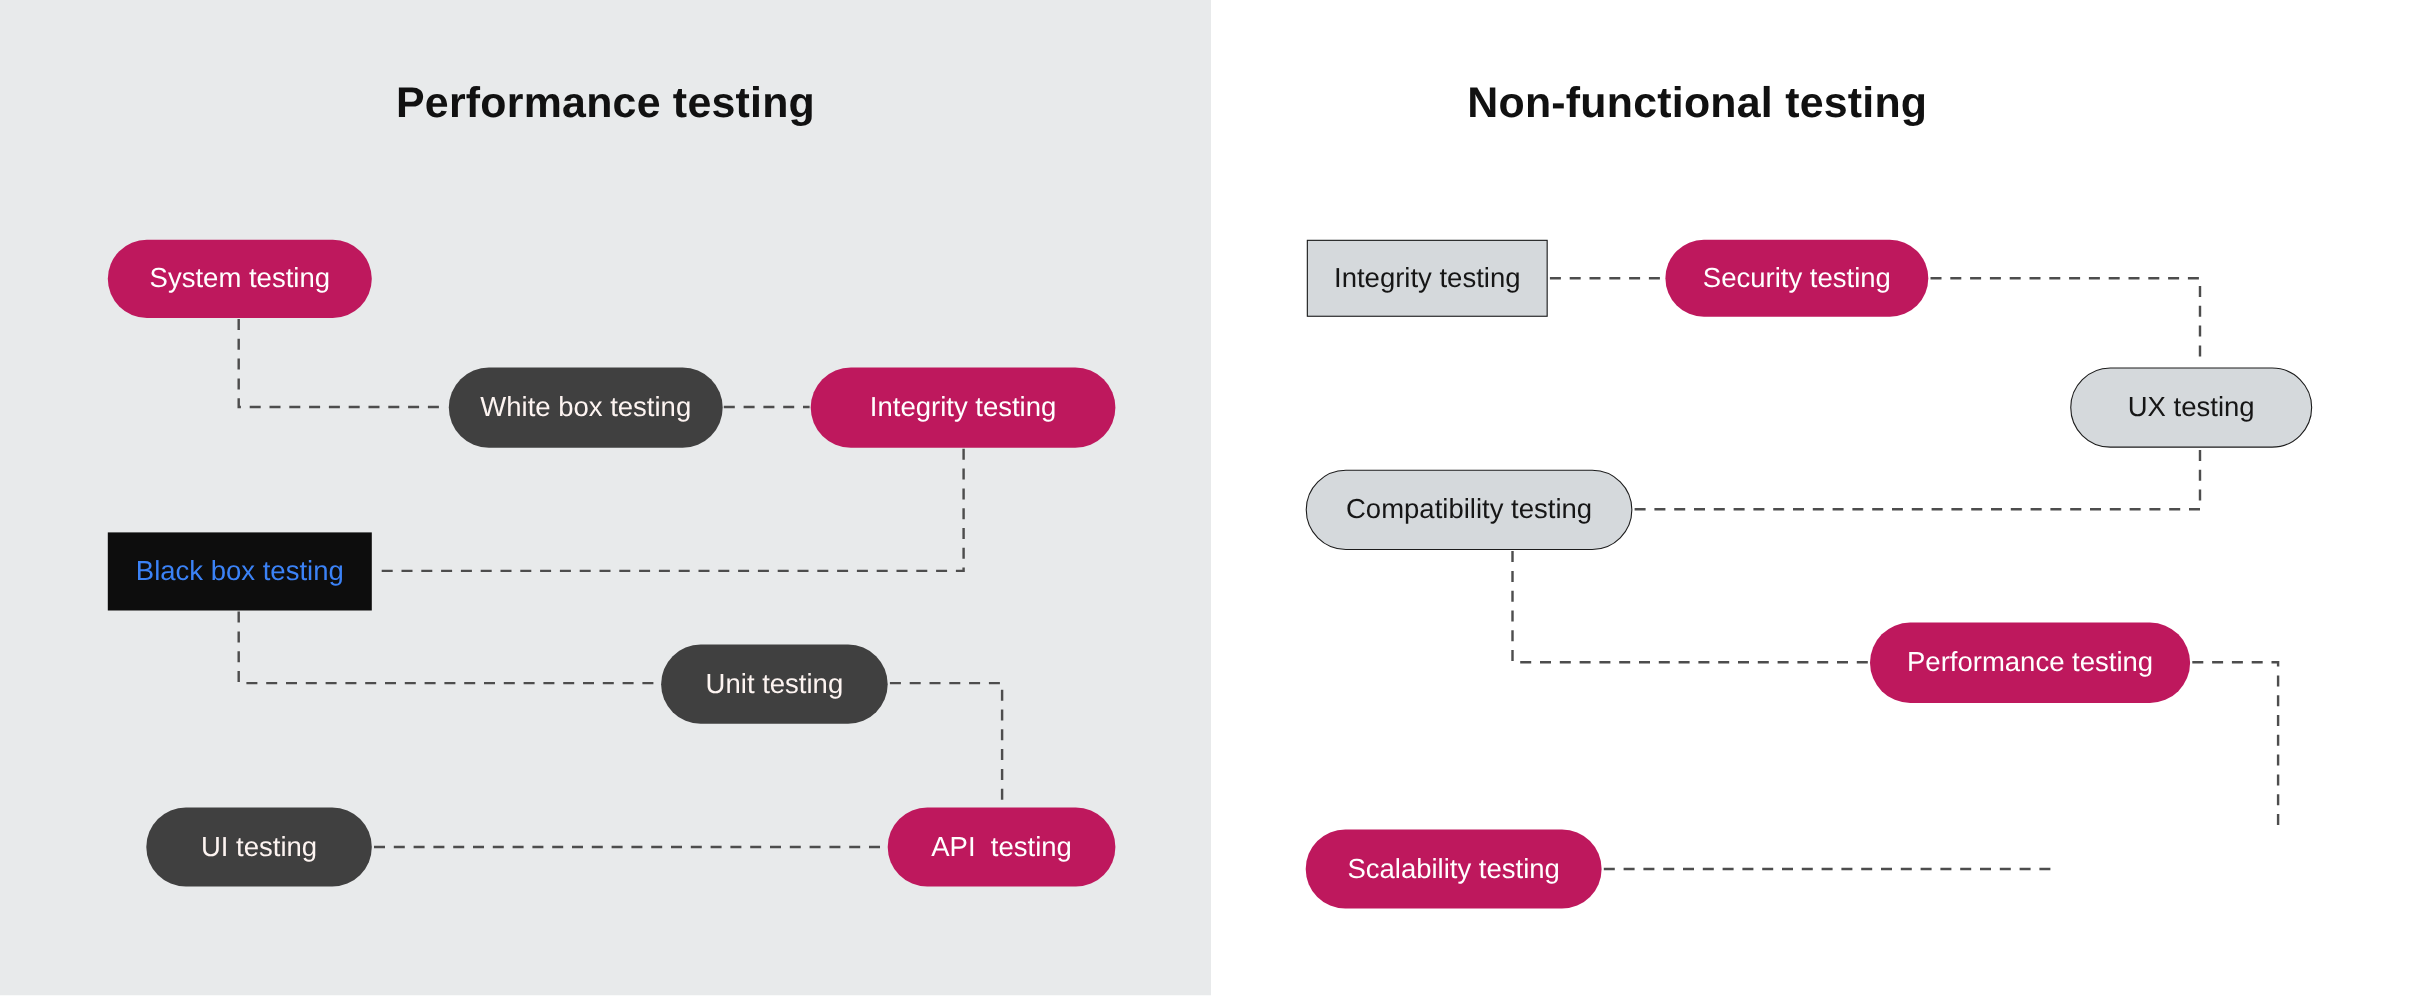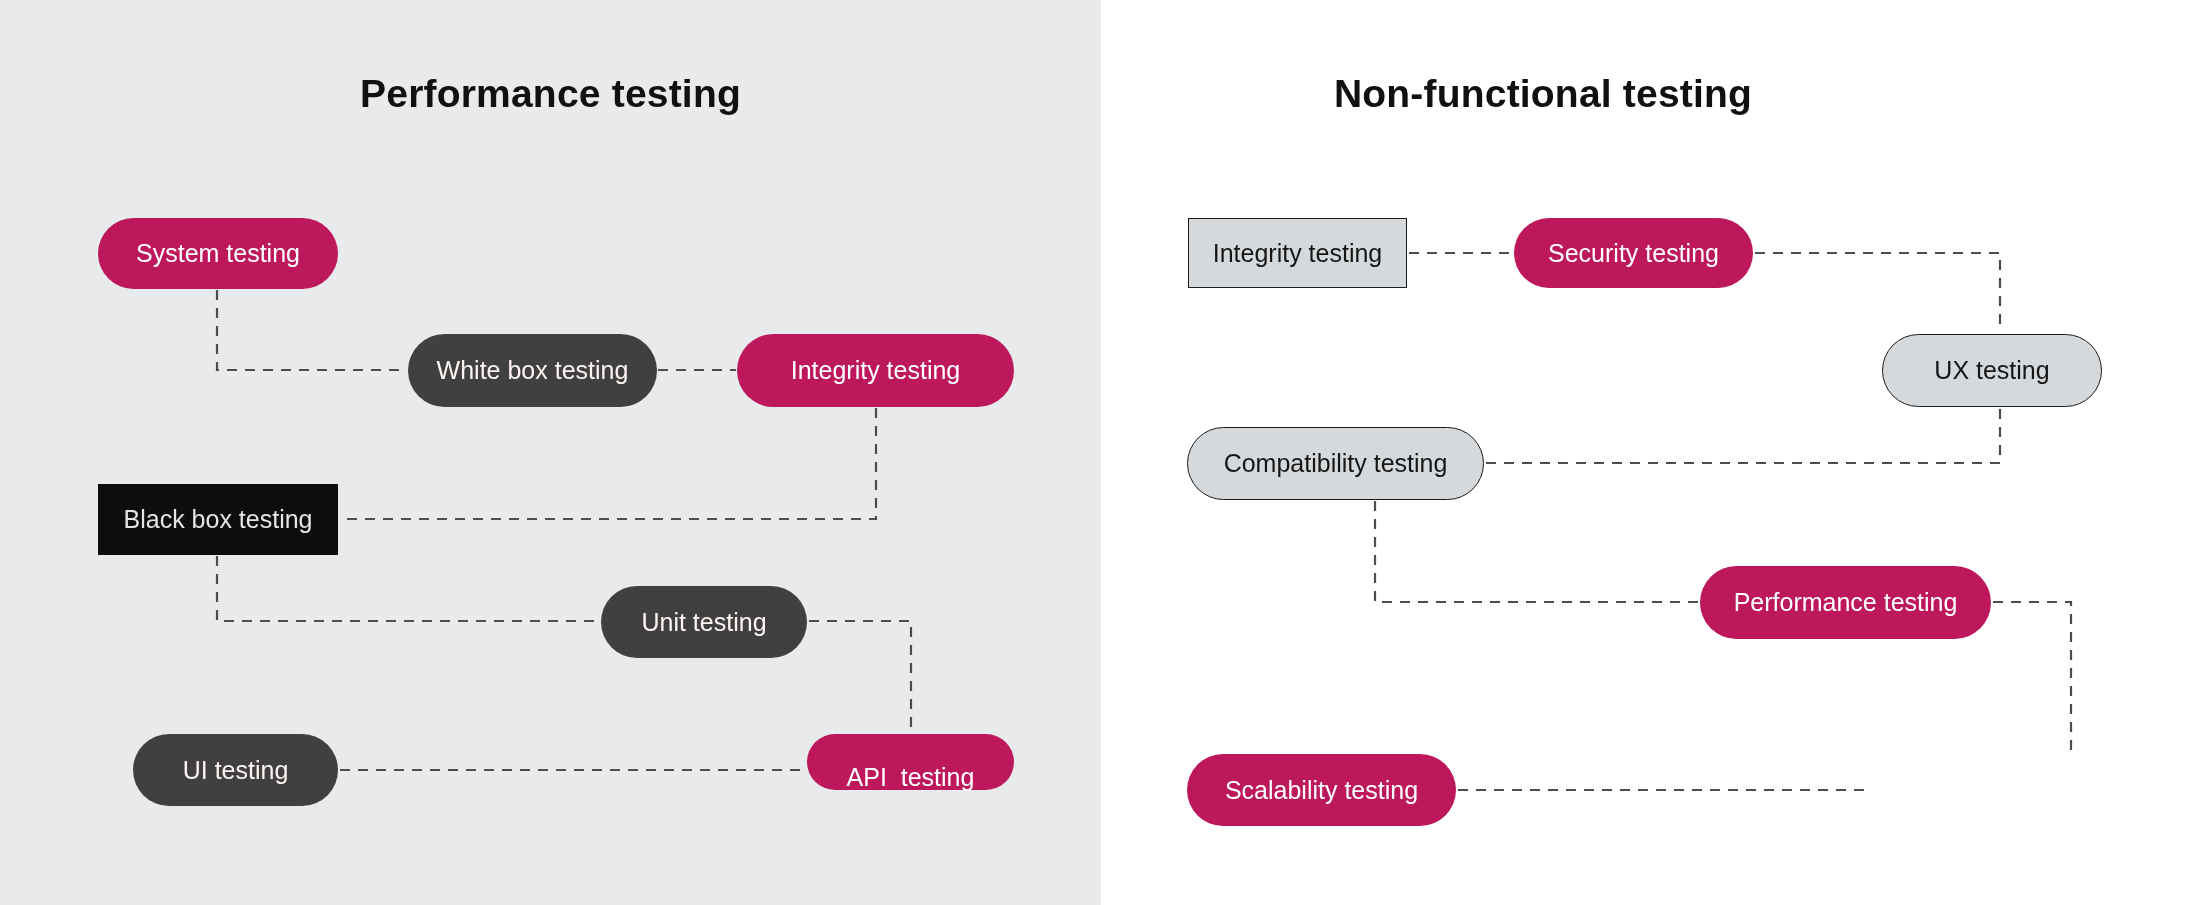--- a/index.html
+++ b/index.html
@@ -59,21 +59,21 @@
     line-height: 1;
     white-space: pre;
   }
   .node-black-pill {
     background: #be185d;
     color: #FFFFFF;
     border-radius: 40px;
   }
   .node-black-rect {
     background: #0D0D0D;
-    color: #e5e5e5;
+    color: #3b82f6;
     border-radius: 0;
   }
   .node-salmon-pill {
     background: #404040;
     color: #FDF4F1;
     border-radius: 40px;
   }
   .node-gray-pill {
     background: #D5D9DC;
     color: #161616;
@@ -124,21 +124,21 @@
   </div>
   <div class="node node-black-rect" style="left:98px;  top:484px; width:240px; height:71px;">
     <span>Black box testing</span>
   </div>
   <div class="node node-salmon-pill" style="left:601px; top:586px; width:206px; height:72px;">
     <span>Unit testing</span>
   </div>
   <div class="node node-salmon-pill" style="left:133px; top:734px; width:205px; height:72px;">
     <span>UI testing</span>
   </div>
-  <div class="node node-black-pill" style="left:807px; top:734px; width:207px; height:56px;align-items:flex-end;">
+  <div class="node node-black-pill" style="left:807px; top:734px; width:207px; height:72px;">
     <span>API  testing</span>
   </div>
 
   <div class="node node-gray-rect" style="left:1188px; top:218px; width:219px; height:70px;">
     <span>Integrity testing</span>
   </div>
   <div class="node node-black-pill" style="left:1514px; top:218px; width:239px; height:70px;">
     <span>Security testing</span>
   </div>
   <div class="node node-gray-pill" style="left:1882px; top:334px; width:220px; height:73px;">

